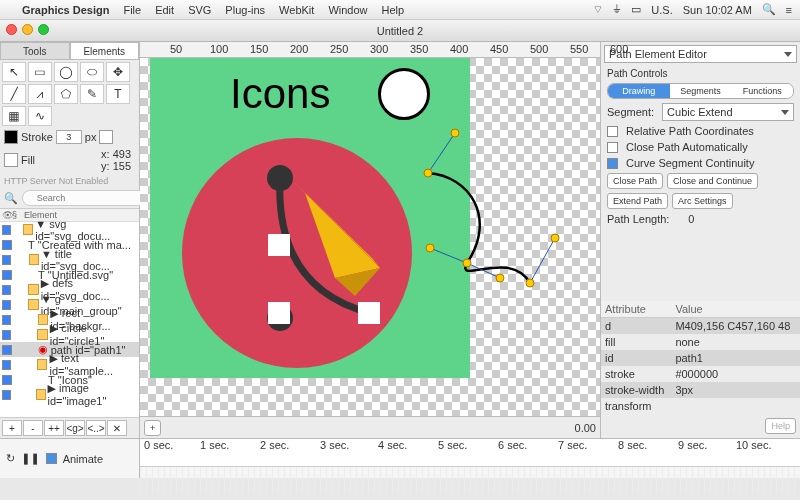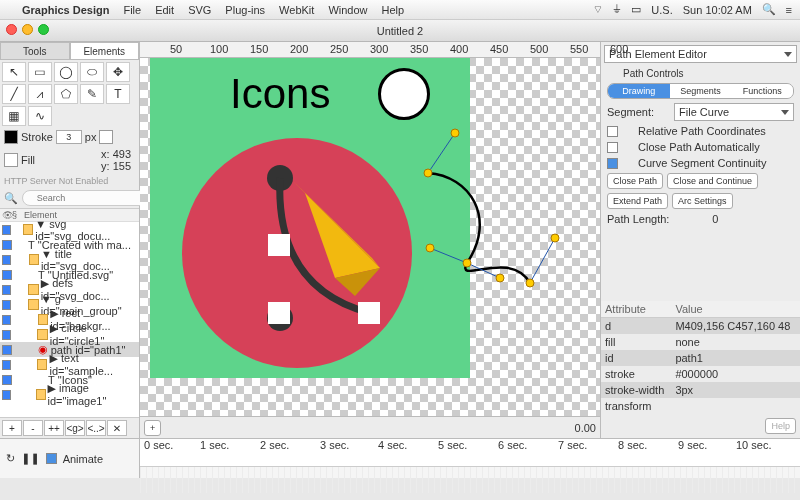--- a/index.html
+++ b/index.html
@@ -38,25 +38,25 @@
 .ruler-h span{position:absolute;top:1px}
 .canvas{flex:1;position:relative;background:#fff;overflow:hidden}
 .chk-bg{position:absolute;inset:0;background-image:linear-gradient(45deg,#ccc 25%,transparent 25%),linear-gradient(-45deg,#ccc 25%,transparent 25%),linear-gradient(45deg,transparent 75%,#ccc 75%),linear-gradient(-45deg,transparent 75%,#ccc 75%);background-size:16px 16px;background-position:0 0,0 8px,8px -8px,-8px 0}
 .art{position:absolute;left:10px;top:0;width:320px;height:320px;background:#5ed48b}
 .circ{position:absolute;left:32px;top:80px;width:230px;height:230px;border-radius:50%;background:#d64158}
 .title{position:absolute;left:80px;top:12px;font-size:42px;font-weight:500;color:#000}
 .wc{position:absolute;left:228px;top:10px;width:52px;height:52px;border-radius:50%;background:#fff;border:3px solid #000}
 .overlay{position:absolute;left:10px;top:0;width:470px;height:320px}
 .right-panel{width:200px;background:#ececec;border-left:1px solid #bbb;display:flex;flex-direction:column}
 .sel-drop{margin:3px;height:18px;border:1px solid #aaa;background:#fff;display:flex;align-items:center;padding:0 4px;font-size:10px;justify-content:space-between}
-.pc-title{padding:2px 22px;font-size:10px}
+.pc-title{padding:2px 6px;font-size:10px}
 .seg{display:flex;margin:2px 6px;border:1px solid #aaa;border-radius:7px;overflow:hidden}
 .seg div{flex:1;text-align:center;padding:2px 0;font-size:9px;background:#fff}
 .seg div.on{background:#4a90e2;color:#fff}
-.frow{display:flex;align-items:center;padding:2px 6px;gap:20px;font-size:10px}
+.frow{display:flex;align-items:center;padding:2px 6px;gap:8px;font-size:10px}
 .cb{width:11px;height:11px;border:1px solid #888;background:#fff;position:relative}
 .cb.on{background:#4a90e2}
 .minibtn{padding:2px 5px;border:1px solid #aaa;background:#fff;font-size:9px;border-radius:3px}
 .attrs{margin-top:auto}
 .attrs-tbl{width:100%;border-collapse:collapse;font-size:10px}
 .attrs-tbl th{background:#f0f0f0;text-align:left;padding:2px 4px;border-bottom:1px solid #ccc;font-weight:400;color:#666}
 .attrs-tbl tr.on{background:#d7d7d7}
 .attrs-tbl td{padding:2px 4px}
 .bottom{height:22px;border-top:1px solid #bbb;background:#ececec;display:flex;align-items:center;padding:0 4px;gap:4px}
 .timeline{height:40px;background:#f5f5f5;border-top:1px solid #bbb;display:flex}
@@ -273,21 +273,21 @@
       </div>
     <div class="pc-title">Path Controls</div>
     <div class="seg">
       <div class="on">Drawing</div>
       <div>Segments</div>
       <div>Functions</div>
     </div>
     <div class="frow">
         <span>Segment:</span>
       <div class="sel-drop" style="flex:1;margin:0">
-          <span>File Curve</span>
+          <span>Cubic Extend</span>
           <div class="arrow"></div>
         </div>
     </div>
     <div class="frow">
         <div class="cb"></div>
         <span>Relative Path Coordinates</span>
       </div>
     <div class="frow">
         <div class="cb"></div>
         <span>Close Path Automatically</span>

